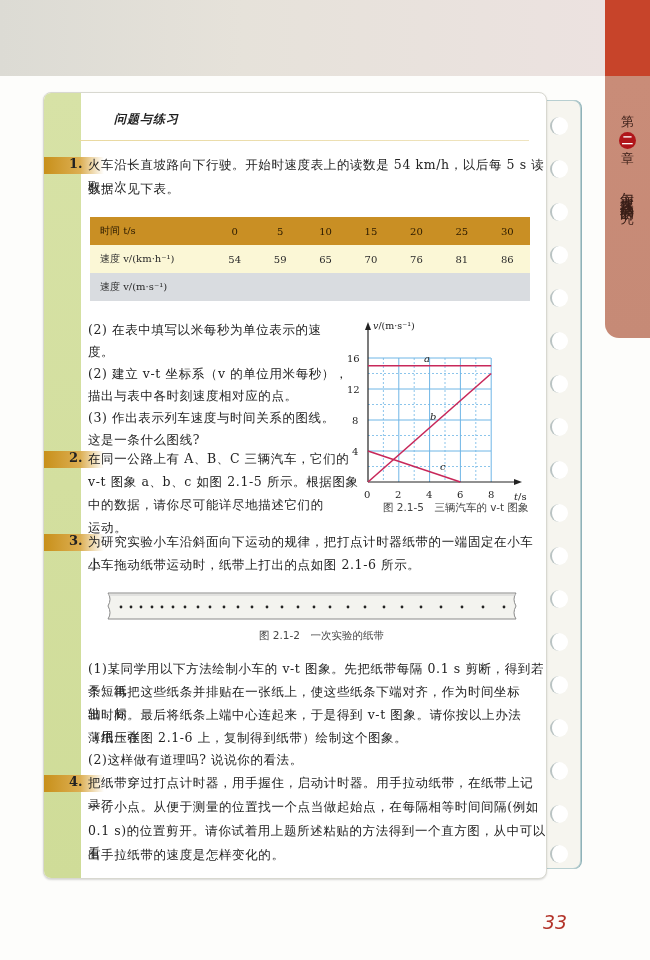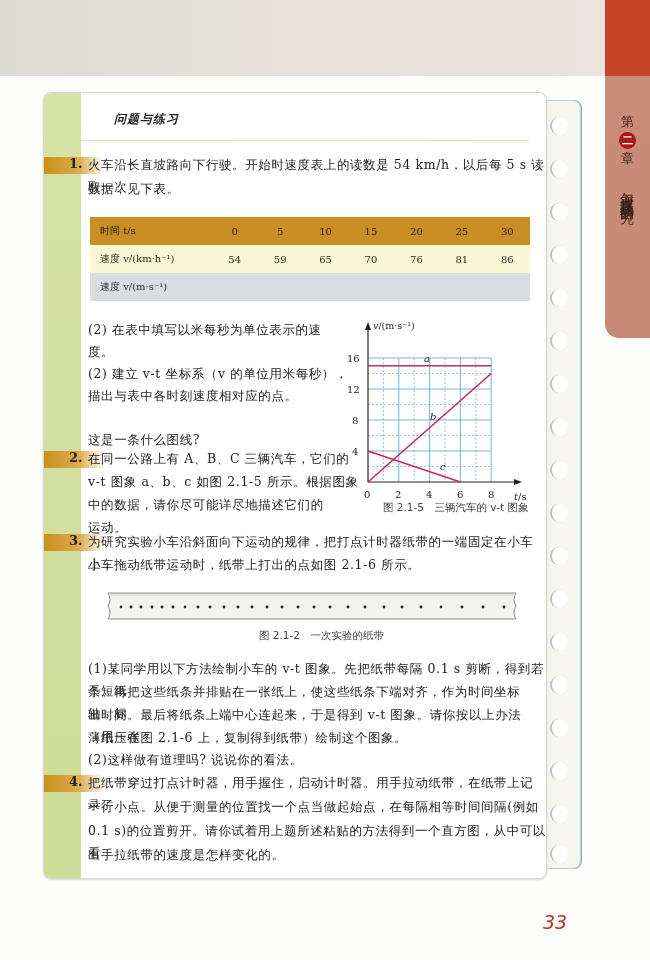--- a/index.html
+++ b/index.html
@@ -164,20 +164,21 @@
       <td></td>
       <td></td>
     </tr>
   </tbody>
     </table>
 
   <div class="p" style="left:44px; top:226px">(2) 在表中填写以米每秒为单位表示的速</div>
   <div class="p" style="left:44px; top:248px">度。</div>
   <div class="p" style="left:44px; top:270px">(2) 建立 v-t 坐标系（v 的单位用米每秒），</div>
   <div class="p" style="left:44px; top:292px">描出与表中各时刻速度相对应的点。</div>
+  <div class="p" style="left:44px; top:314px">(3) 作出表示列车速度与时间关系的图线。</div>
   <div class="p" style="left:44px; top:336px">这是一条什么图线?</div>
 
   <div class="q-badge" style="top:358px"></div>
   <div class="q-num" style="left:25px; top:357px">2.</div>
   <div class="p" style="left:44px; top:355px">在同一公路上有 A、B、C 三辆汽车，它们的</div>
   <div class="p" style="left:44px; top:378px">v-t 图象 a、b、c 如图 2.1-5 所示。根据图象</div>
   <div class="p" style="left:44px; top:401px">中的数据，请你尽可能详尽地描述它们的</div>
   <div class="p" style="left:44px; top:424px">运动。</div>
 
   <svg class="chart" width="210" height="200" viewBox="0 0 210 200">

